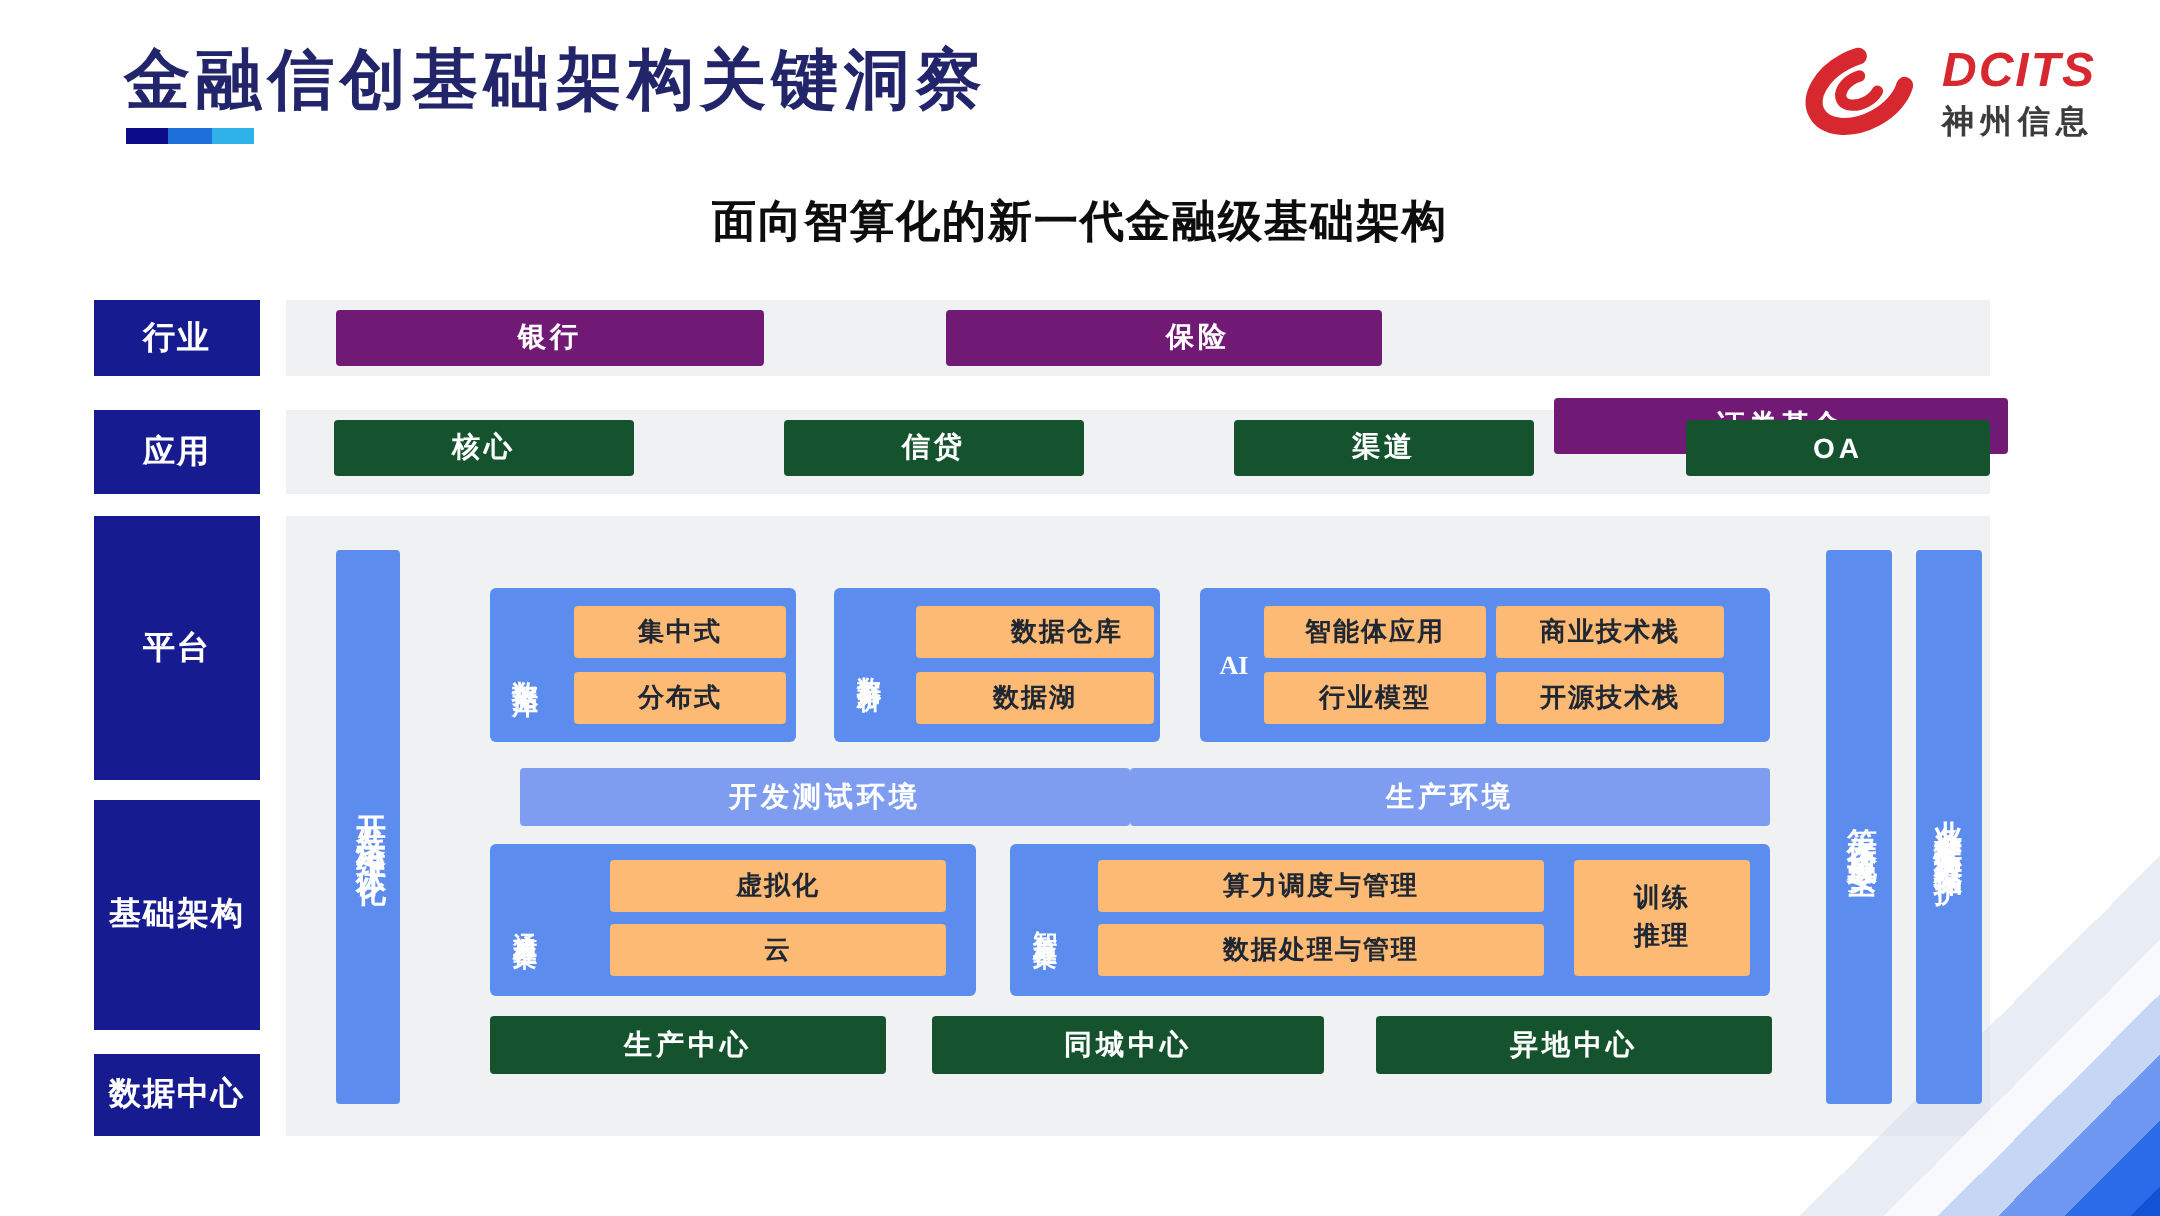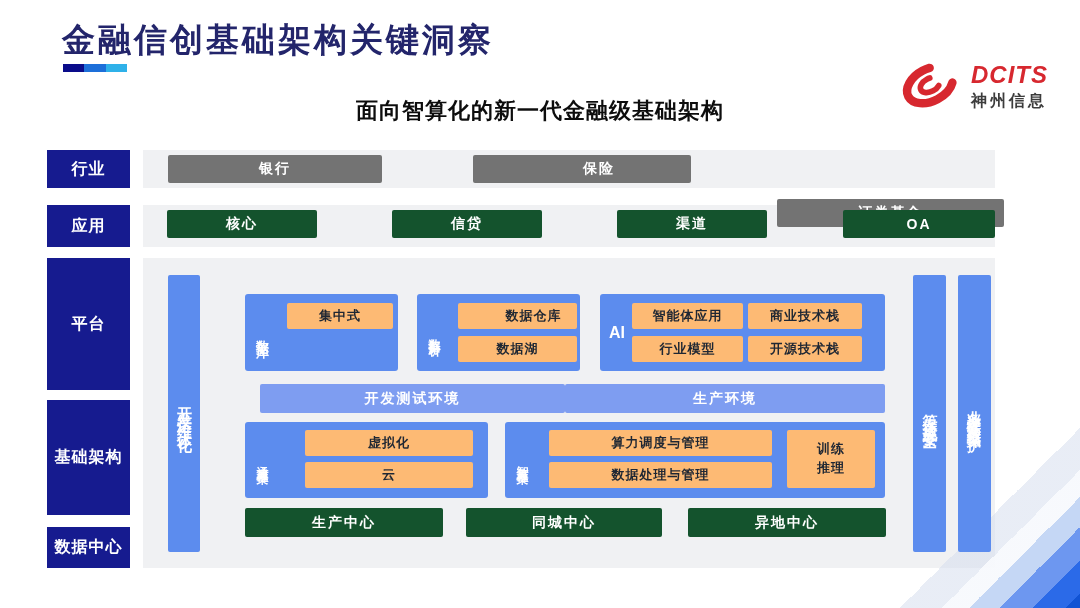--- a/index.html
+++ b/index.html
@@ -12,21 +12,21 @@
 
   
   .title {
     left:62px; top:18px; font-size:33px; font-weight:bold;
     color:#23256B; letter-spacing:3px; z-index:5;
   }
   .title-underline { left:63px; top:64px; width:64px; height:8px; display:flex; z-index:5; }
   .title-underline i { flex:1; display:block; }
   .u1 { background:#0A0C8A; } .u2 { background:#1D6FD9; } .u3 { background:#2FB1E9; }
 
-  .logo { right:32px; top:16px; display:flex; align-items:center; gap:8px; z-index:5;margin-top:40px; }
+  .logo { right:32px; top:16px; display:flex; align-items:center; gap:8px; z-index:5; }
   .logo-text { display:flex; flex-direction:column; align-items:flex-start; }
   .logo-brand { font-size:24px; font-weight:bold; font-style:italic; color:#D7282F; letter-spacing:1px; line-height:1.05; }
   .logo-company { font-size:16px; font-weight:bold; color:#3C3C3C; letter-spacing:3px; margin-top:3px; }
 
   .subtitle {
     left:0; top:96px; width:1080px; text-align:center;
     font-size:22px; font-weight:bold; color:#0D0D0D; letter-spacing:1px; z-index:5;
   }
 
   
@@ -38,34 +38,34 @@
 
   
   .strip { left:143px; width:852px; background:#F0F1F3; z-index:1; }
 
   
   .btn {
     display:flex; align-items:center; justify-content:center;
     color:#fff; font-size:14px; font-weight:bold; letter-spacing:2px;
     border-radius:2px; z-index:2;
   }
-  .btn-royal { background:#737373;text-align:center; }
+  .btn-royal { background:#701a75;text-align:center; }
   .btn-med   { background:#14532d; }
   .btn-peri  { background:#7E9DF1; }
 
   
   .group { background:#5C8CEE; border-radius:3px; z-index:2; }
   .group-label {
     position:absolute; left:0; top:0; bottom:0; width:34px;
     display:flex; align-items:center; justify-content:center;
     writing-mode:vertical-rl; text-orientation:upright;
     color:#fff; font-weight:bold; font-size:12px; letter-spacing:2px;
   }
   .group-label.h3 { font-size:13px; }
-  .group-label.latin { writing-mode:horizontal-tb; font-size:16px; letter-spacing:0; }
+  .group-label.latin { writing-mode:horizontal-tb; font-size:13px; letter-spacing:0;font-family:Liberation Serif, serif; }
   .chip {
     position:absolute; background:#fdba74; border-radius:2px;
     display:flex; align-items:center; justify-content:center;
     font-size:13px; font-weight:600; color:#1F2733; letter-spacing:1px;
   }
   .chip-multiline { flex-direction:column; line-height:1.45; }
 
   
   .vbar {
     background:#5C8CEE; color:#fff; font-weight:bold; border-radius:2px;
@@ -130,20 +130,21 @@
 <div class="abs btn btn-med" style="left:167px;top:210px;width:150px;height:28px;">核心</div>
 <div class="abs btn btn-med" style="left:392px;top:210px;width:150px;height:28px;">信贷</div>
 <div class="abs btn btn-med" style="left:617px;top:210px;width:150px;height:28px;">渠道</div>
 <div class="abs btn btn-med" style="left:843px;top:210px;width:152px;height:28px;">OA</div>
 
 <div class="abs vbar" style="left:168px;top:275px;width:32px;height:277px;font-size:15px;letter-spacing:5px;">开发运维一体化</div>
 
 <div class="abs group" style="left:245px;top:294px;width:153px;height:77px;">
   <span class="group-label h3">数据库</span>
   <span class="chip" style="left:42px;top:9px;width:106px;height:26px;">集中式</span>
+  <span class="chip" style="left:42px;top:42px;width:106px;height:26px;">分布式</span>
 </div>
 
 <div class="abs group" style="left:417px;top:294px;width:163px;height:77px;">
   <span class="group-label">数据分析</span>
   <span class="chip" style="left:41px;top:9px;width:119px;height:26px;padding-left:32px;">数据仓库</span>
   <span class="chip" style="left:41px;top:42px;width:119px;height:26px;">数据湖</span>
 </div>
 
 <div class="abs group" style="left:600px;top:294px;width:285px;height:77px;">
   <span class="group-label latin">AI</span>

